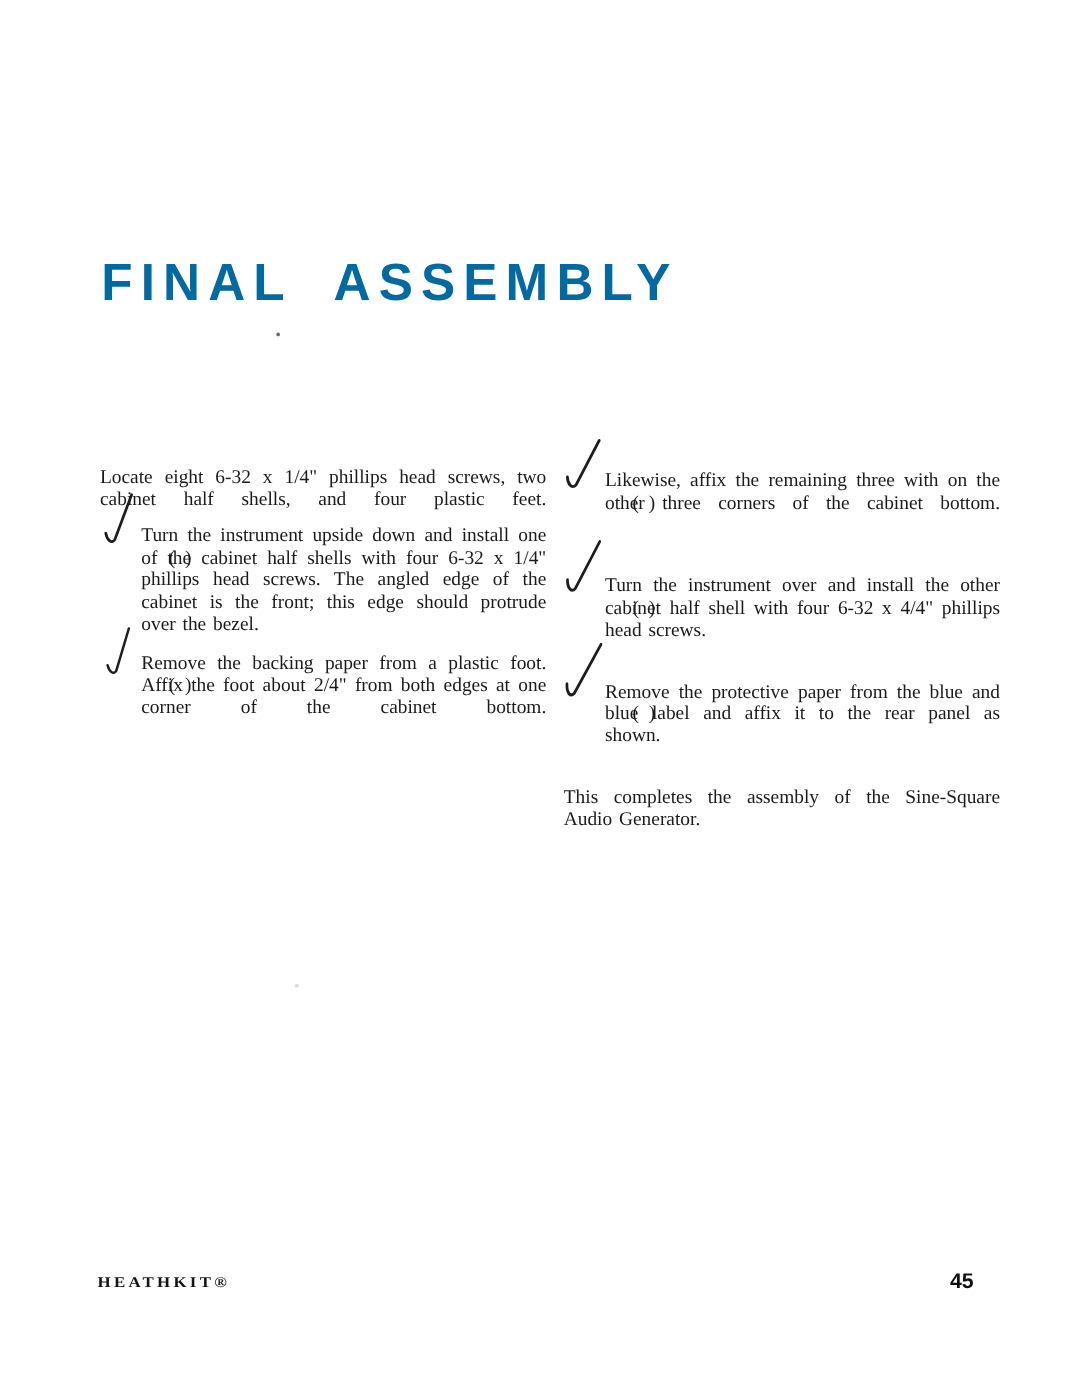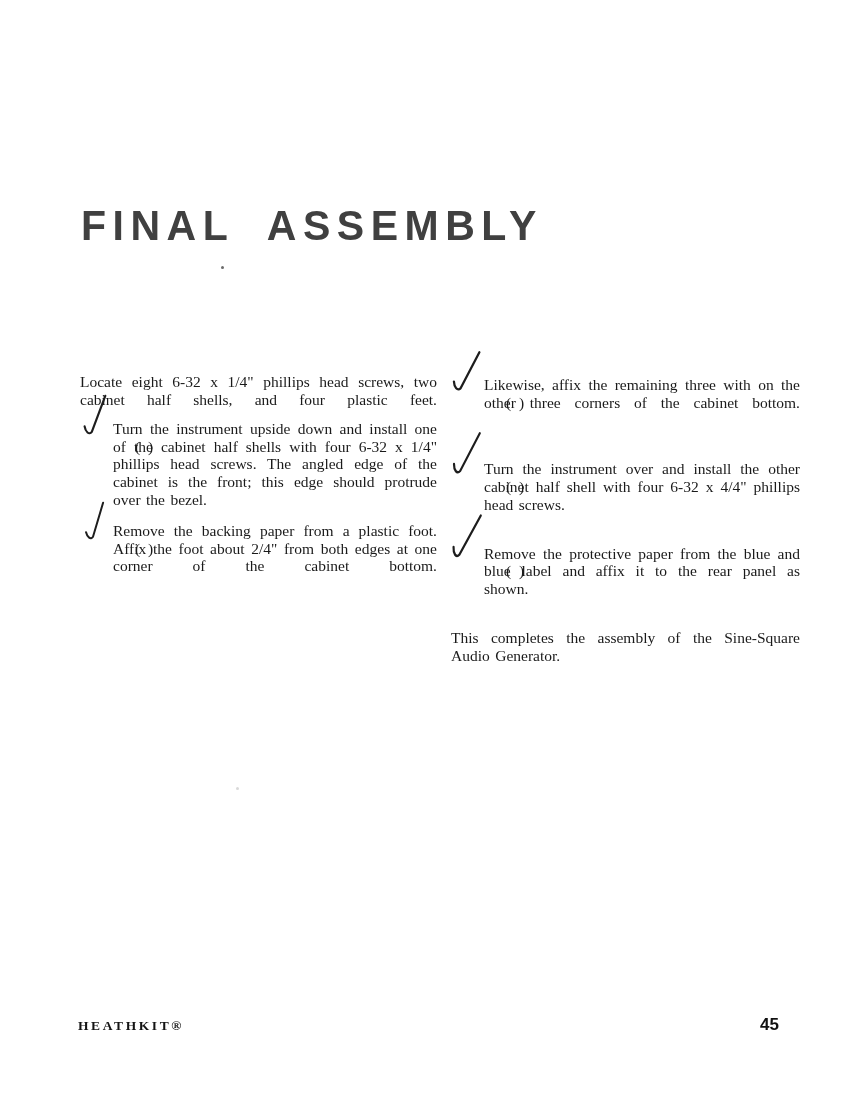--- a/index.html
+++ b/index.html
@@ -6,21 +6,21 @@
   body{
     width:864px;height:1111px;position:relative;background:#ffffff;
     font-family:"Liberation Serif", serif;color:#1a1a1a;overflow:hidden;
   }
   .page{position:absolute;inset:0;background:#ffffff;}
 
   .title{
     position:absolute;left:81px;top:203px;margin:0;
     font-family:"Liberation Sans", sans-serif;font-weight:bold;
     font-size:41px;line-height:1.1;letter-spacing:6.5px;word-spacing:17px;
-    color:#404040;transform:scaleY(1.02);transform-origin:left top;
+    color:#0369a1;transform:scaleY(1.02);transform-origin:left top;
     white-space:nowrap;
   }
 
   .speck{position:absolute;width:3px;height:3px;border-radius:50%;background:#6b6b6b;}
   .speck.s1{left:221px;top:266px;}
   .speck.s2{left:236px;top:787px;background:#d9d9d9;}
 
   .col{position:absolute;font-size:15.5px;line-height:17.6px;word-spacing:1.6px;}
   .col-left{left:80px;top:373px;width:357px;}
   .col-right{left:451px;top:376px;width:349px;}

